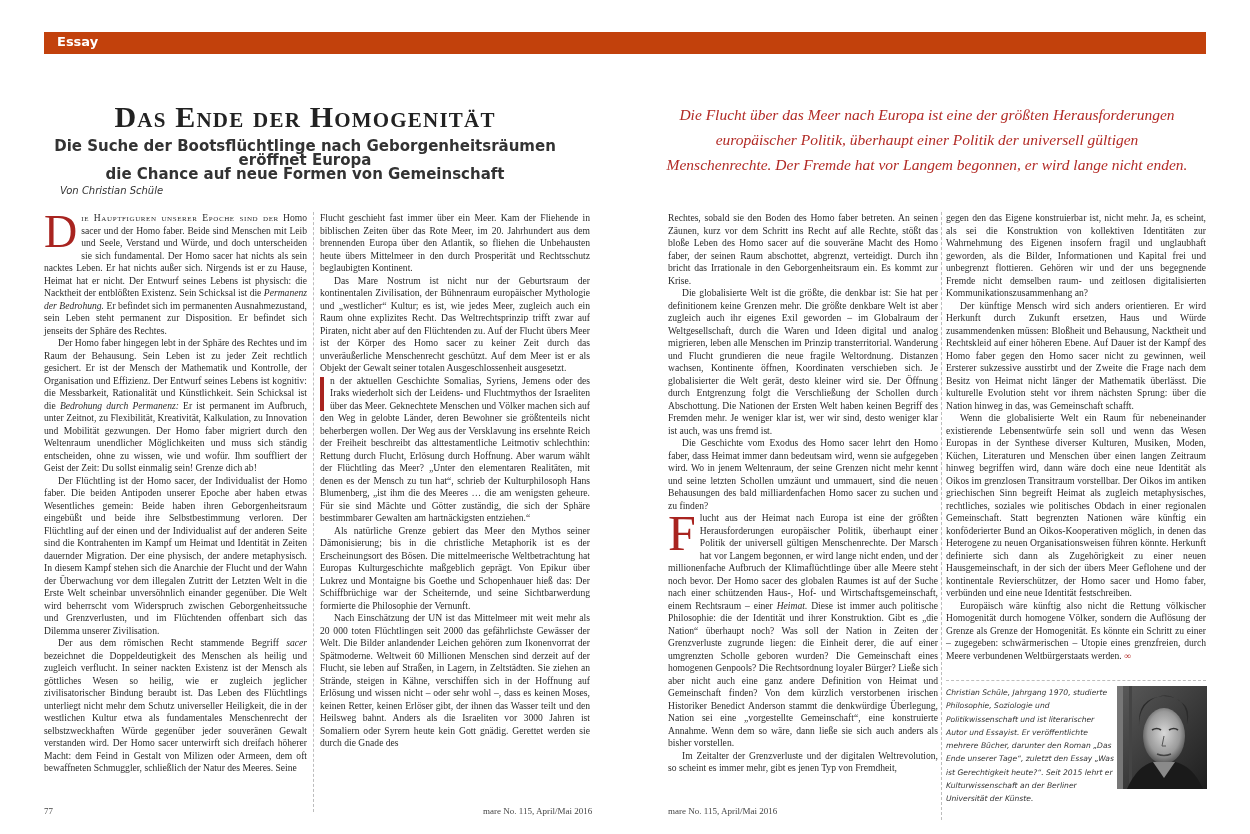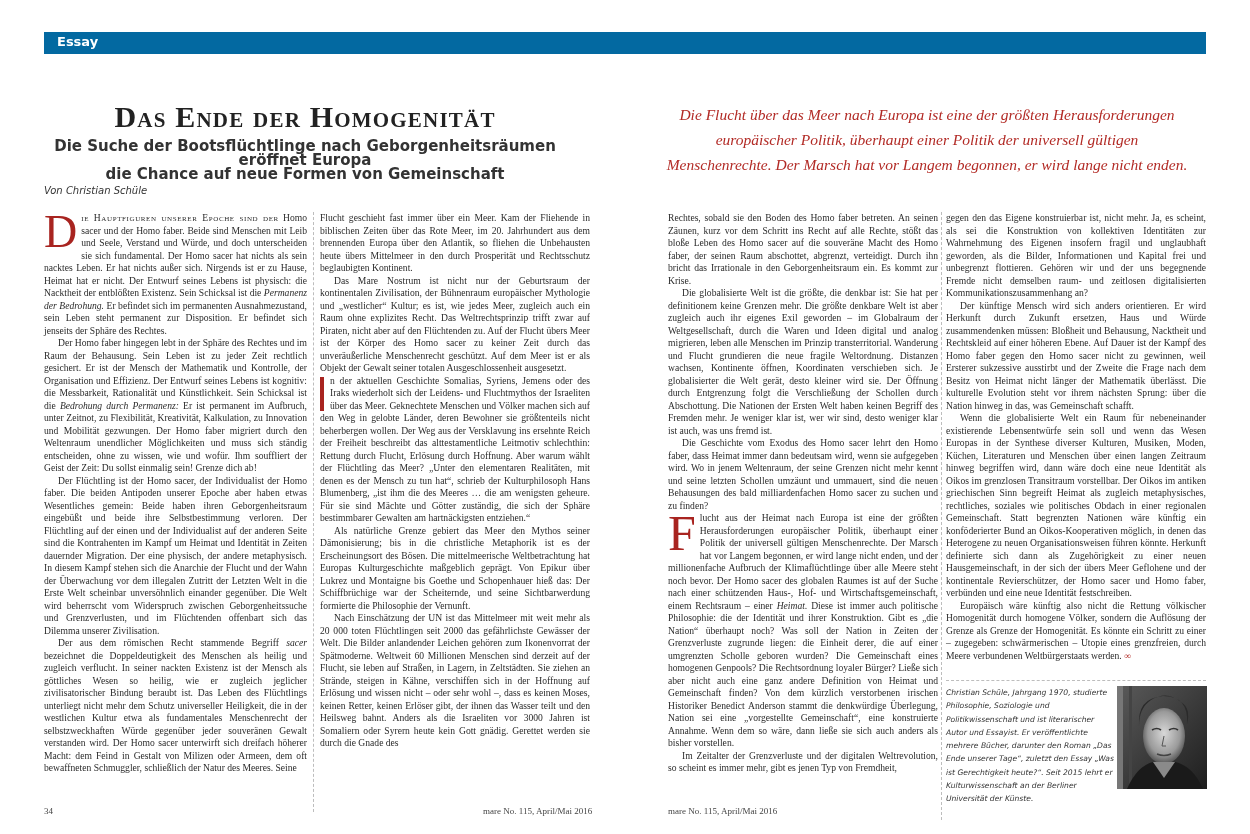--- a/index.html
+++ b/index.html
@@ -1,26 +1,26 @@
 <!DOCTYPE html>
 <html><head>
 <meta charset="utf-8">
 <style>
   * { box-sizing: border-box; margin: 0; padding: 0; }
   html, body { width: 1250px; height: 834px; background: #ffffff; overflow: hidden; }
   body { position: relative; font-family: "DejaVu Serif", serif; color: #2a2a2a; }
 
-  .essay-bar { position: absolute; left: 44px; top: 32px; width: 1162px; height: 22px; background: #0369a1; }
+  .essay-bar { position: absolute; left: 44px; top: 32px; width: 1162px; height: 22px; background: #c2410c; }
   .essay-bar span { position: absolute; left: 13px; top: 2px; color: #fff; font-family: "DejaVu Sans", sans-serif; font-weight: bold; font-size: 13px; }
 
   .title { position: absolute; left: 40px; top: 100px; width: 530px; text-align: center;
            font-family: "Liberation Serif", serif; font-size: 30px; letter-spacing: 1.2px; color: #222; font-variant: small-caps; }
   .subtitle { position: absolute; left: 40px; top: 139px; width: 530px; text-align: center;
               font-family: "DejaVu Sans", sans-serif; font-weight: bold; font-size: 15px; line-height: 14px; color: #333; }
-  .byline { position: absolute; left: 44px; top: 185px; font-family: "DejaVu Sans", sans-serif; font-style: italic; font-size: 10px; color: #333; }
+  .byline { position: absolute; left: 60px; top: 185px; font-family: "DejaVu Sans", sans-serif; font-style: italic; font-size: 10px; color: #333; }
 
   .pullquote { position: absolute; left: 662px; top: 102px; width: 530px; text-align: center;
                font-family: "Liberation Serif", serif; font-style: italic; font-size: 15.5px; line-height: 25px; color: #b22a25; }
 
   .col { position: absolute; font-family: "Liberation Serif", serif; font-size: 9.6px; line-height: 12.5px; color: #2b2b2b; text-align: justify; hyphens: auto; }
   .col p { text-indent: 14px; }
   .col p.first { text-indent: 0; }
   .col p.gap { }
   .col em { font-style: italic; }
   .col1 { left: 44px; top: 212px; width: 263px; height: 600px; }
@@ -55,21 +55,21 @@
   <span>Essay</span>
 </div>
 
 <h1 class="title">Das Ende der Homogenität</h1>
 <div class="subtitle">
   <div>Die Suche der Bootsflüchtlinge nach Geborgenheitsräumen eröffnet Europa</div>
   <div>die Chance auf neue Formen von Gemeinschaft</div>
 </div>
 <div class="byline">Von Christian Schüle</div>
 
-<div class="pullquote">Die Flucht über das Meer nach Europa ist eine der größten Herausforderungen europäischer Politik, überhaupt einer Politik der universell gültigen Menschenrechte. Der Marsch hat vor Langem begonnen, er wird lange nicht enden.</div>
+<div class="pullquote">Die Flucht über das Meer nach Europa ist eine der größten Herausforderungen europäischer Politik, überhaupt einer Politik der universell gültigen Menschenrechte. Der Fremde hat vor Langem begonnen, er wird lange nicht enden.</div>
 
 <div class="vrule vr1"></div>
 <div class="vrule vr2"></div>
 
 <div class="col col1">
   <p class="first">
     <span class="dropcap">D</span><span class="sc">ie Hauptfiguren unserer Epoche sind der</span>
     <span>Homo sacer und der Homo faber. Beide sind Menschen mit Leib und Seele, Verstand und Würde, und doch unterscheiden sie sich fundamental. Der Homo sacer hat nichts als sein nacktes Leben. Er hat nichts außer sich. Nirgends ist er zu Hause, Heimat hat er nicht. Der Entwurf seines Lebens ist physisch: die Nacktheit der entblößten Existenz. Sein Schicksal ist die</span>
     <em>Permanenz der Bedrohung.</em>
     <span>Er befindet sich im permanenten Ausnahmezustand, sein Leben steht permanent zur Disposition. Er befindet sich jenseits der Sphäre des Rechtes.</span>
@@ -143,16 +143,16 @@
     <path d="M22 40 Q20 12 46 10 Q72 10 70 38 Q74 22 64 16 Q50 4 34 14 Q22 22 22 40Z" fill="#2a2a2a"></path>
     <ellipse cx="47" cy="50" rx="21" ry="28" fill="url(#face)"></ellipse>
     <path d="M35 44 q5 -3 9 0 M52 44 q5 -3 9 0" stroke="#333" stroke-width="1.6" fill="none"></path>
     <path d="M47 50 l-2 10 l4 0" stroke="#555" stroke-width="1" fill="none"></path>
     <path d="M40 68 q7 3 14 0" stroke="#444" stroke-width="1.4" fill="none"></path>
     <path d="M10 103 Q20 80 36 76 L58 76 Q76 80 86 103Z" fill="#1a1a1a"></path>
     <path d="M36 76 L47 92 L58 76" fill="#8a8a8a"></path>
   </svg>
 </div>
 
-<div class="pagenum pn-left">34</div>
+<div class="pagenum pn-left">77</div>
 <div class="footer foot-left">mare No. 115, April/Mai 2016</div>
 <div class="footer foot-right">mare No. 115, April/Mai 2016</div>
 <div class="pagenum pn-right">47</div>
 
 </body></html>

